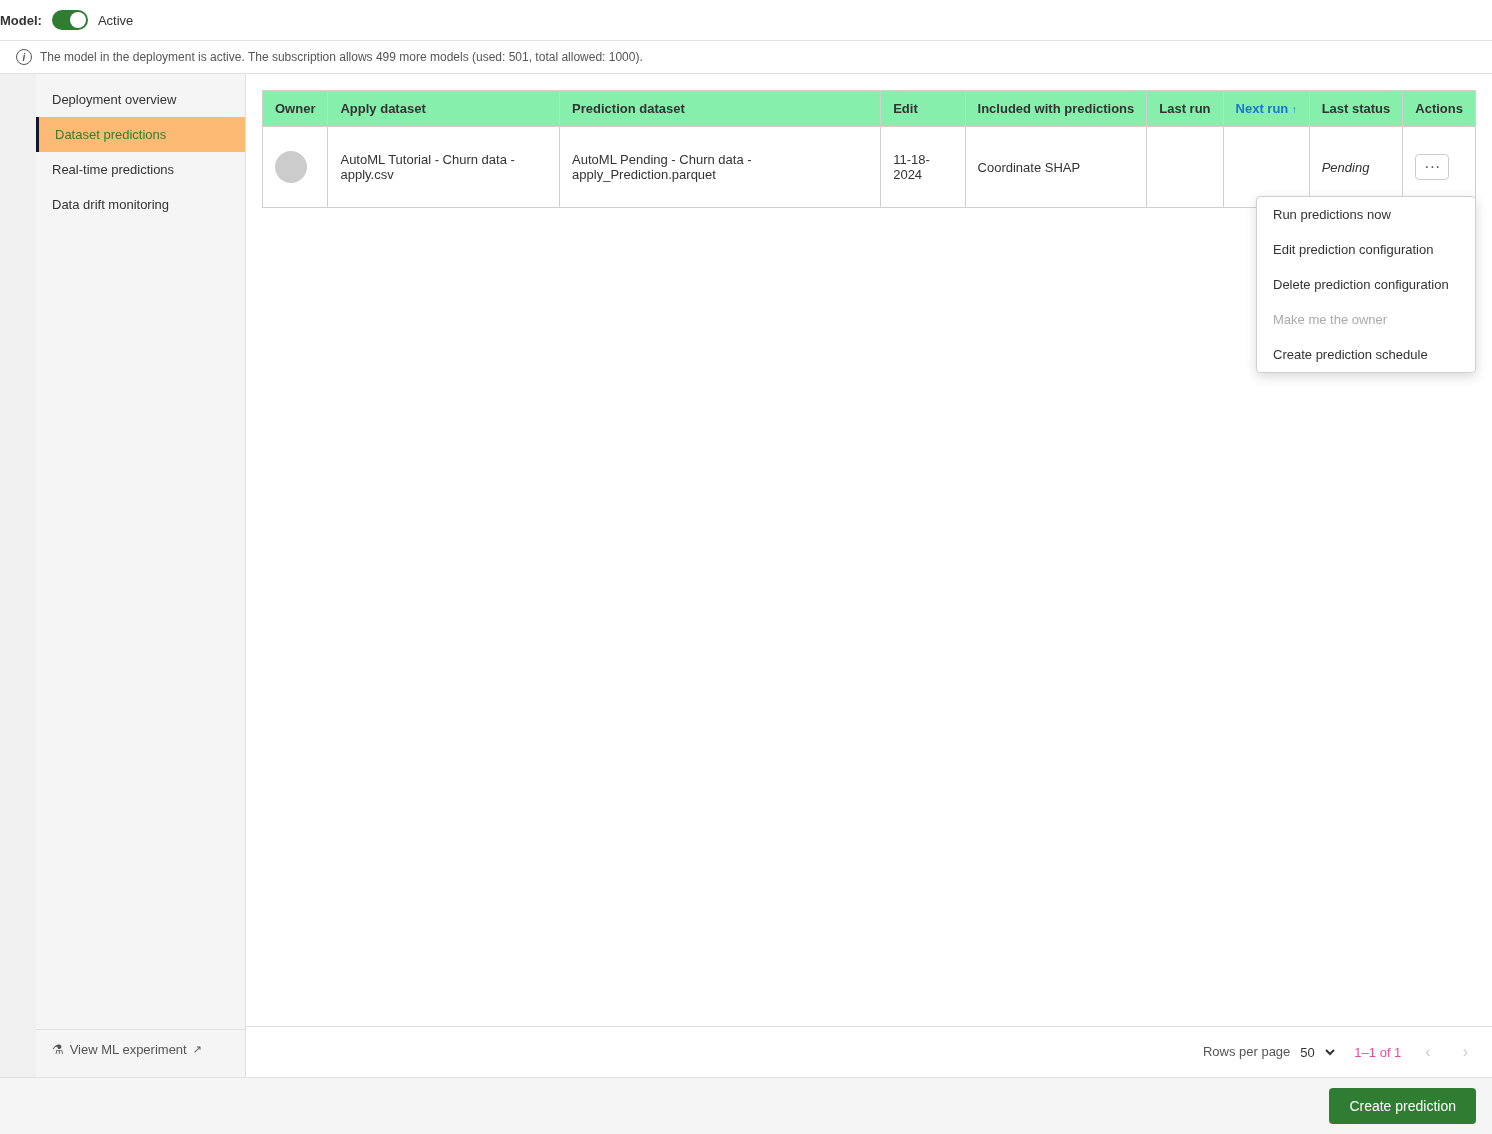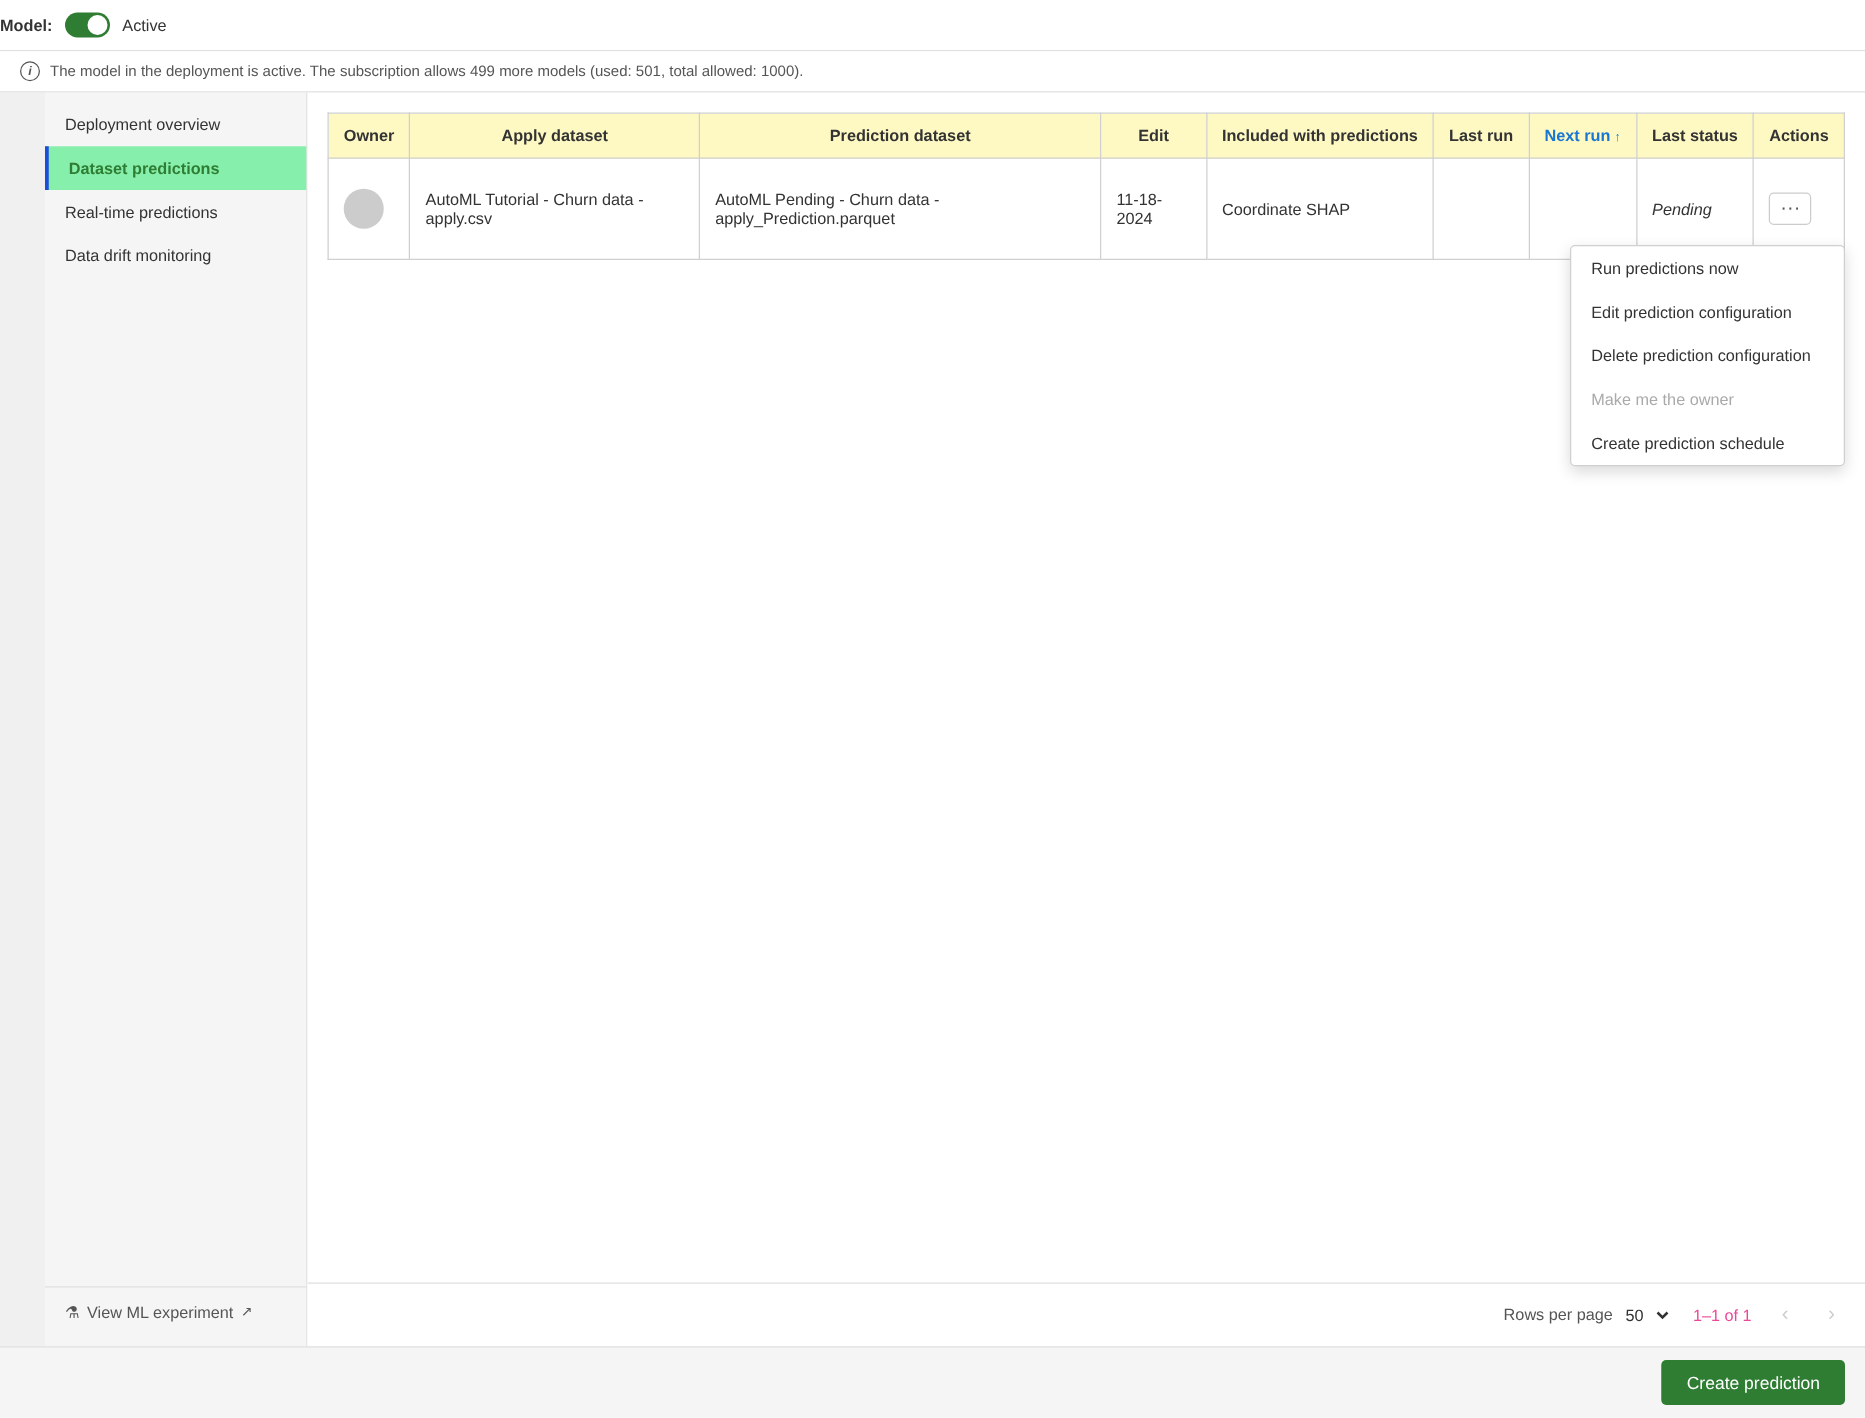--- a/index.html
+++ b/index.html
@@ -18,32 +18,32 @@
     .info-bar { background: #fff; padding: 8px 16px; display: flex; align-items: center; gap: 8px; border-bottom: 1px solid #e0e0e0; }
     .info-icon { width: 16px; height: 16px; border: 1.5px solid #555; border-radius: 50%; display: flex; align-items: center; justify-content: center; font-size: 10px; color: #555; font-style: italic; font-weight: bold; flex-shrink: 0; }
     .info-text { color: #555; font-size: 12px; }
 
     
     .main-layout { display: flex; flex: 1; overflow: hidden; margin-left: 36px; }
 
     
     .sidebar { width: 210px; background: #f5f5f5; border-right: 1px solid #e0e0e0; padding: 8px 0; display: flex; flex-direction: column; }
     .sidebar-item { padding: 10px 16px; cursor: pointer; color: #333; font-size: 13px; }
-    .sidebar-item.active { background: #86efac; border-left: 3px solid #1d4ed8; font-weight: 700; color: #2e7d32; }
+    .sidebar-item.active { background: #fdba74; border-left: 3px solid #0f172a; font-weight: 400; color: #2e7d32; }
     .sidebar-spacer { flex: 1; }
     .sidebar-bottom { padding: 12px 16px; border-top: 1px solid #e0e0e0; display: flex; align-items: center; gap: 6px; cursor: pointer; color: #555; }
     .external-icon { font-size: 11px; }
 
     
     .content { flex: 1; background: #fff; display: flex; flex-direction: column; overflow: hidden; position: relative; }
 
     
     .table-wrapper { flex: 1; overflow: auto; padding: 16px; }
     table { width: 100%; border-collapse: collapse; border: 1px solid #d0d0d0; }
-    th { background: #fef9c3; border: 1px solid #d0d0d0; padding: 10px 12px; text-align: center; font-weight: 600; color: #333; font-size: 12px; white-space: nowrap; }
+    th { background: #86efac; border: 1px solid #d0d0d0; padding: 10px 12px; text-align: left; font-weight: 600; color: #333; font-size: 12px; white-space: nowrap; }
     td { border: 1px solid #d0d0d0; padding: 24px 12px; color: #333; font-size: 13px; vertical-align: middle; }
     .avatar { width: 32px; height: 32px; background: #ccc; border-radius: 50%; }
     .status-pending { color: #333; font-style: italic; }
 
     .actions-btn { background: none; border: 1px solid #ccc; border-radius: 4px; padding: 4px 8px; cursor: pointer; font-size: 16px; color: #555; line-height: 1; }
 
     
     .dropdown-menu { position: absolute; top: 122px; right: 16px; background: #fff; border: 1px solid #d0d0d0; border-radius: 4px; box-shadow: 0 4px 12px rgba(0,0,0,0.15); z-index: 100; min-width: 220px; }
     .dropdown-item { padding: 10px 16px; cursor: pointer; color: #333; font-size: 13px; white-space: nowrap; }
     .dropdown-item.disabled { color: #aaa; cursor: default; }

